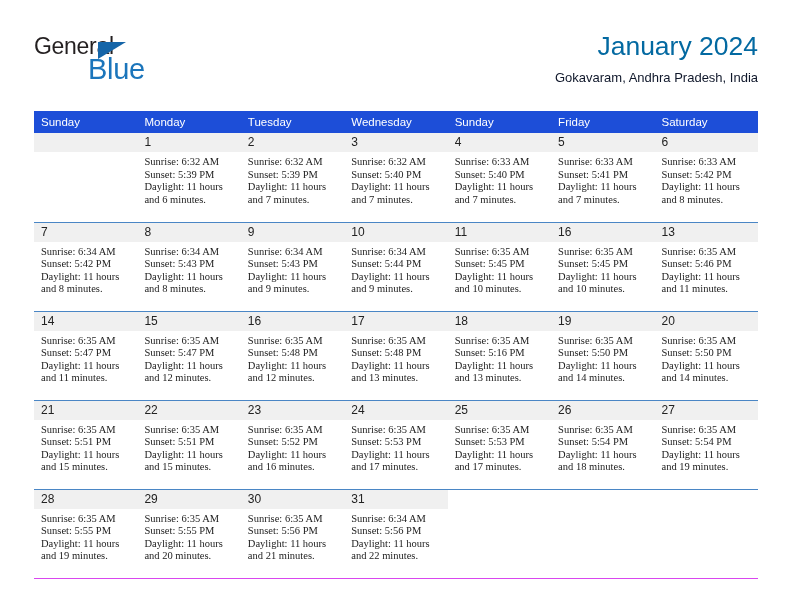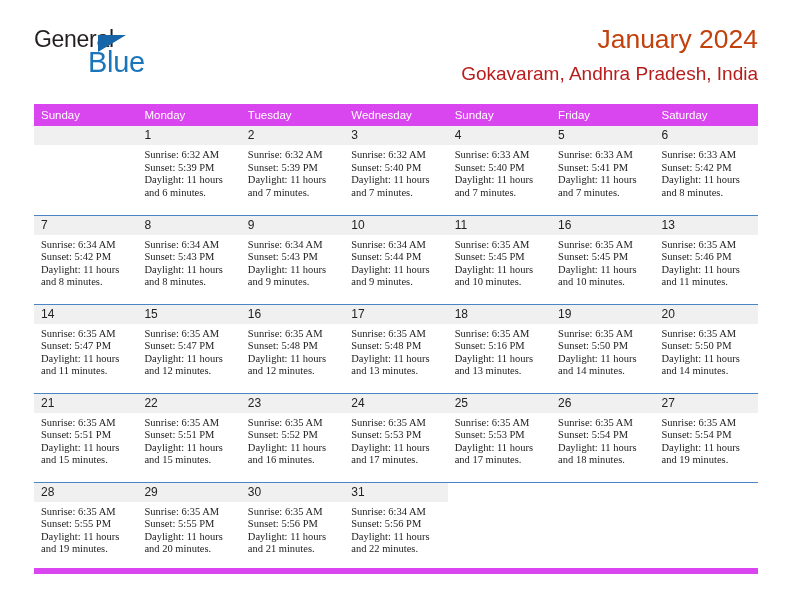--- a/index.html
+++ b/index.html
@@ -21,20 +21,21 @@
     height: 612px;
     box-sizing: border-box;
   }
 
   
   .top {
     position: relative;
     height: 76px;
     padding: 0 48px;
     box-sizing: border-box;
+    margin-top: 7px;
   }
 
   .logo {
     position: absolute;
     left: 34px;
     top: 26px;
     width: 150px;
     height: 48px;
   }
   .logo-general {
@@ -65,64 +66,64 @@
   }
 
   .title-block {
     position: absolute;
     right: 34px;
     top: 24px;
     text-align: right;
   }
   .cal-title {
     font-size: 26.5px;
-    color: #c2410c;
+    color: #0369a1;
     line-height: 1.15;
     white-space: nowrap;
   }
   .cal-location {
     margin-top: 9px;
-    font-size: 19px;
-    color: #b91c1c;
+    font-size: 13px;
+    color: #0f172a;
     white-space: nowrap;
   }
 
   
   .calendar {
     position: absolute;
     left: 34px;
     top: 104px;
     width: 724px;
     border-collapse: collapse;
     table-layout: fixed;
   }
 
   .calendar th {
-    background: #d946ef;
+    background: #1d4ed8;
     color: #ffffff;
     font-size: 11.5px;
     font-weight: normal;
     text-align: left;
     padding: 5px 0 5px 7px;
     height: 21px;
     box-sizing: border-box;
     border: none;
   }
 
   .calendar td {
     vertical-align: top;
     padding: 0;
     border: none;
     border-bottom: 1px solid #4a86c5;
     height: 89px;
     box-sizing: border-box;
   }
 
   .calendar tr:last-child td {
-    border-bottom: 6px solid #d946ef;
+    border-bottom: 1px solid #d946ef;
   }
 
   .cell-inner {
     height: 100%;
     box-sizing: border-box;
   }
 
   .daynum {
     background: #f0f0f0;
     font-size: 12px;

